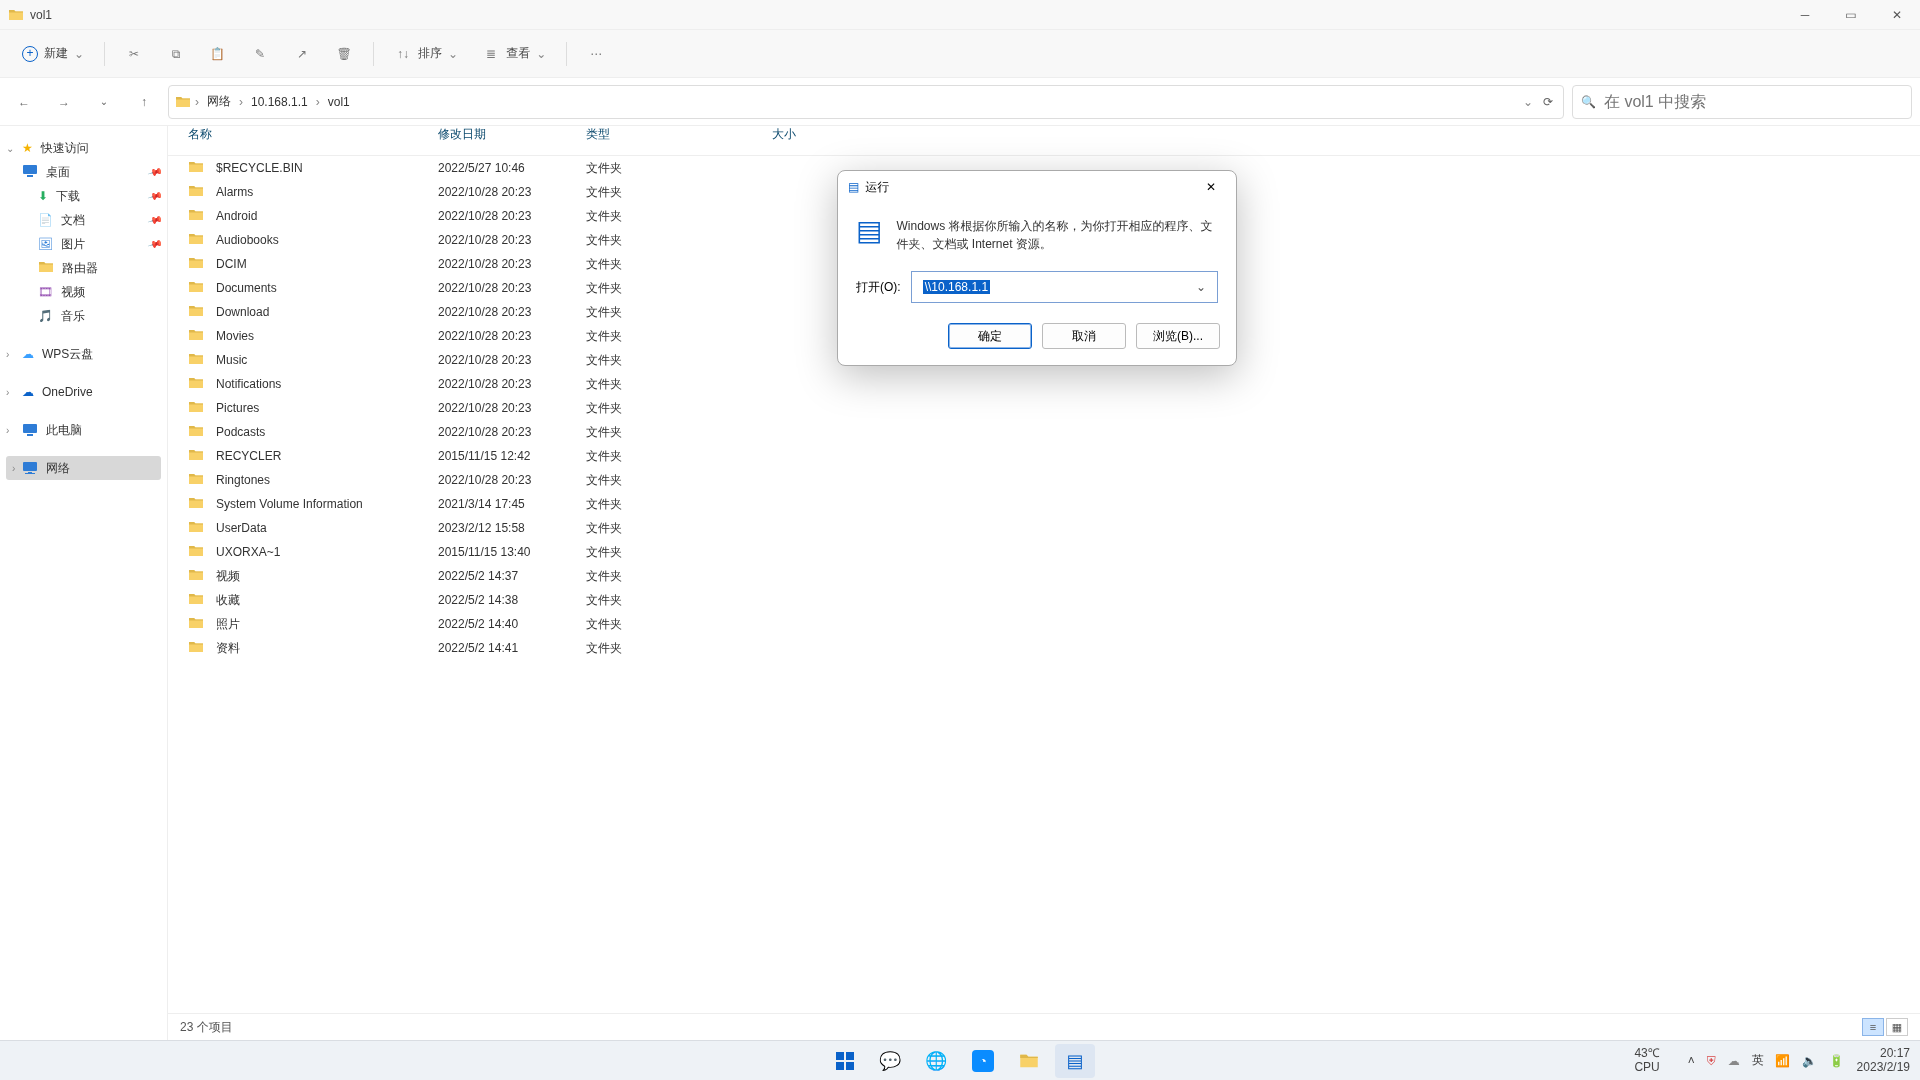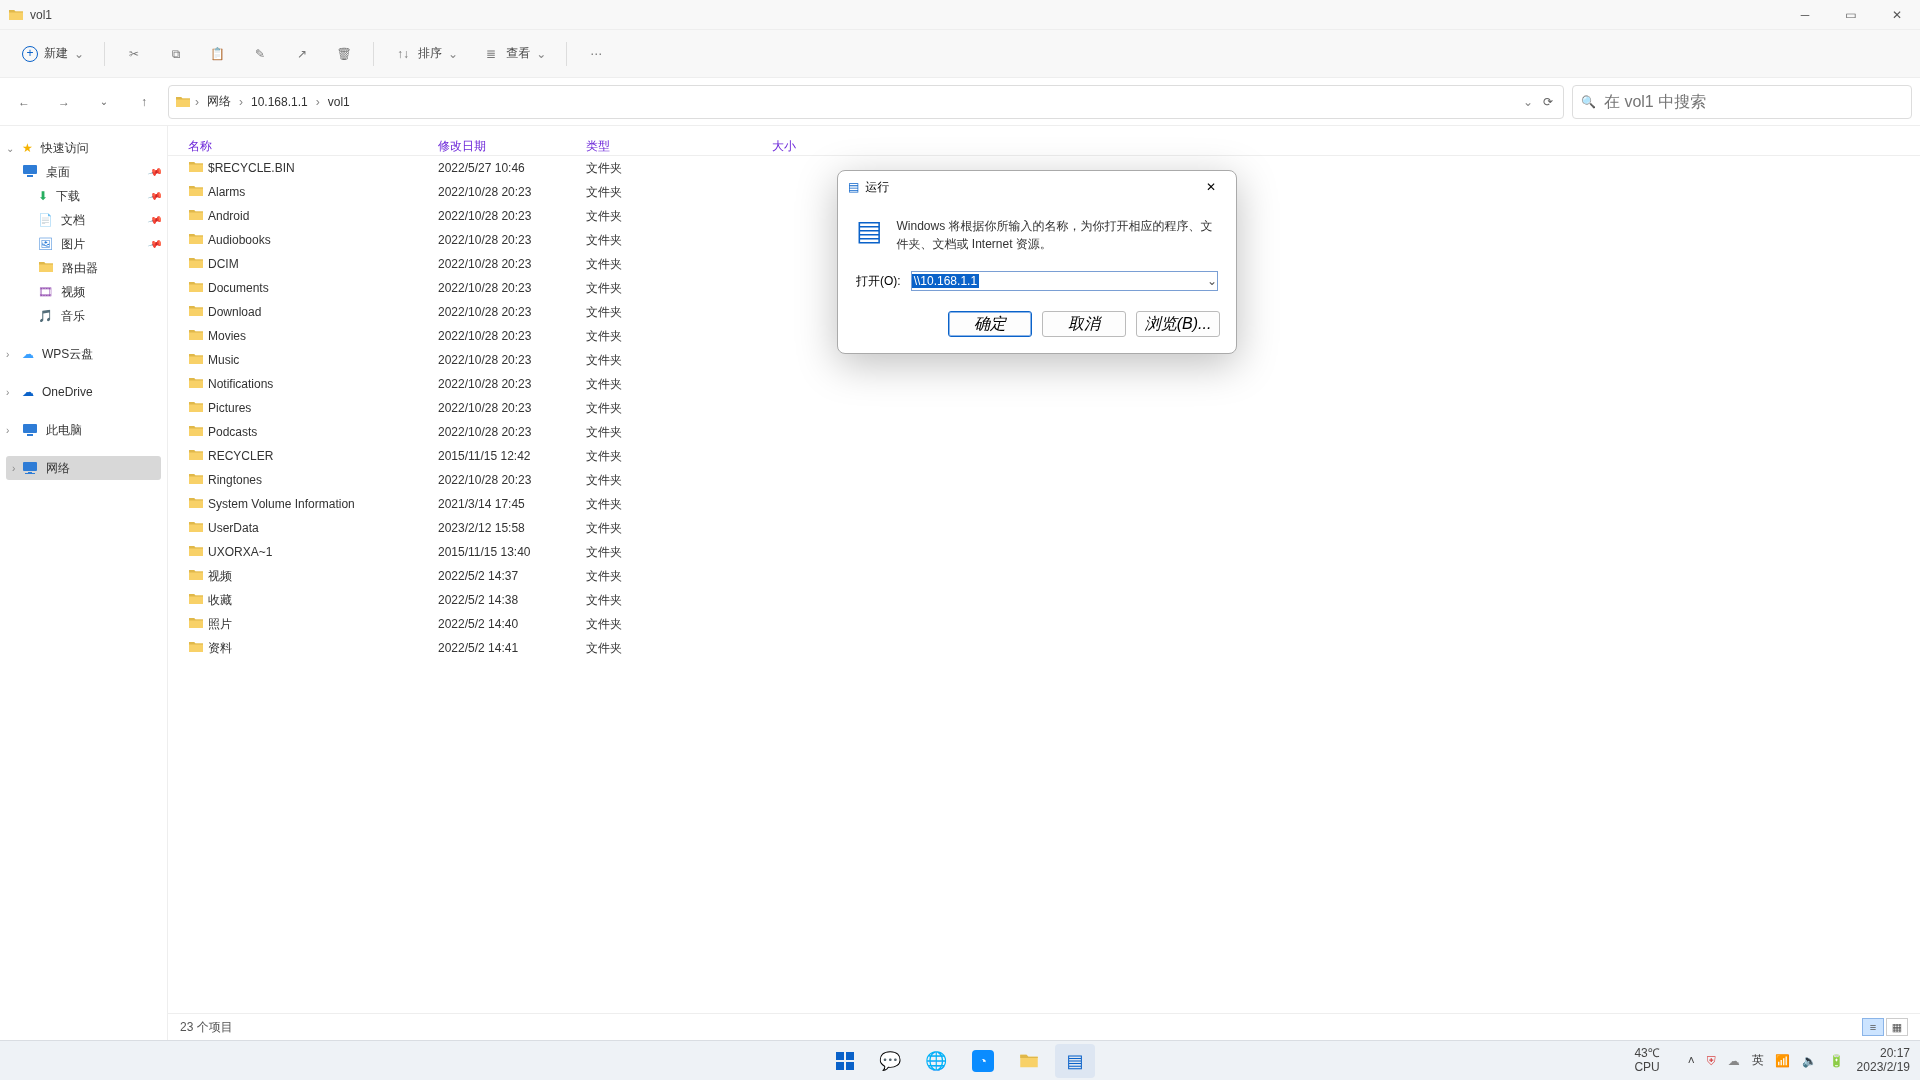--- a/index.html
+++ b/index.html
@@ -30,52 +30,52 @@
 .body { flex:1; display:flex; overflow:hidden; }
 
 .sidebar { width:168px; border-right:1px solid #eee; padding-top:10px; overflow-y:auto; }
 .sb-item { display:flex; align-items:center; gap:8px; padding:4px 8px 4px 22px; height:24px; color:#333; position:relative;}
 .sb-item .pin { position:absolute; right:6px; color:#aaa; font-size:10px; transform:rotate(30deg);}
 .sb-item.selected { background:#d8d8d8; border-radius:3px; margin:0 6px; padding-left:16px;}
 .sb-item .chev { position:absolute; left:6px; color:#888; font-size:10px; }
 .sb-group { margin-bottom:14px; }
 
 .content { flex:1; display:flex; flex-direction:column; }
-.colhead { height:30px; display:flex; align-items:flex-end; border-bottom:1px solid #eee; color:#6d28d9; }
+.colhead { height:30px; display:flex; align-items:flex-start; border-bottom:1px solid #eee; color:#0c4a6e; }
 .col { padding:0 10px; overflow:hidden; text-overflow:ellipsis; white-space:nowrap; }
 .col-name { width:260px; padding-left:20px;}
 .col-date { width:148px; }
 .col-type { width:120px; }
 .col-size { width:110px; text-align:right; }
 .filelist { flex:1; overflow-y:auto; }
 .row { height:24px; display:flex; align-items:center; color:#333; }
-.row .col-name { display:flex; align-items:center; gap:4px; }
+.row .col-name { display:flex; align-items:center; gap:12px; }
 
 .status { height:26px; border-top:1px solid #eee; display:flex; align-items:center; padding:13px 12px; font-size:11px; color:#555; justify-content:space-between;}
 .viewbtns { display:flex; gap:2px; }
 .viewbtns div { width:22px; height:18px; border:1px solid #ccc; display:flex; align-items:center; justify-content:center; font-size:11px; }
 .viewbtns .active { background:#cce4ff; border-color:#8ab4e8; }
 
 
 .ico-folder { fill:#f8d168; }
 .ico-folder-dark { fill:#e0b84a; }
 
 
 .dialog { position:absolute; left:837px; top:170px; width:400px; background:#fff; border:1px solid #aaa; border-radius:8px; box-shadow:0 10px 40px rgba(0,0,0,.25); }
 .dlg-title { height:32px; display:flex; align-items:center; padding:0 10px; font-size:12px; }
 .dlg-title .close { margin-left:auto; width:30px; height:24px; display:flex; align-items:center; justify-content:center; border-radius:4px;}
 .dlg-body { padding:14px 18px 8px 18px; }
 .dlg-desc { display:flex; gap:14px; color:#333; line-height:1.5; }
 .dlg-open { display:flex; align-items:center; gap:10px; margin-top:18px; }
 .dlg-open label { white-space:nowrap; }
-.dlg-open .combo { flex:1; height:20px; border:1px solid #7a9fd4; background:#fff; display:flex; align-items:center; padding:0 0; }
+.dlg-open .combo { flex:1; height:32px; border:1px solid #7a9fd4; background:#fff; display:flex; align-items:center; padding:0 11px; }
 .dlg-open .combo .val { background:#0a62c9; color:#fff; padding:0 2px; }
 .dlg-open .combo .dd { margin-left:auto; color:#555; }
 .dlg-btns { display:flex; justify-content:flex-end; gap:10px; padding:12px 16px 16px 16px; }
-.dlg-btns button { width:84px; height:26px; border:1px solid #bbb; background:#fdfdfd; border-radius:3px; font-size:16px;font-style:italic; }
+.dlg-btns button { width:84px; height:26px; border:1px solid #bbb; background:#fdfdfd; border-radius:3px; font-size:12px; }
 .dlg-btns button.primary { border:1px solid #0a62c9; box-shadow:0 0 0 1px #8ab4e8 inset; }
 
 
 .taskbar { position:absolute; left:0; bottom:0; width:1920px; height:40px; background:#eef2f6; border-top:1px solid #d9dde2; display:flex; align-items:center; }
 .taskbar .center { position:absolute; left:50%; transform:translateX(-50%); display:flex; gap:6px; }
 .taskbar .tb { width:40px; height:34px; display:flex; align-items:center; justify-content:center; border-radius:4px; }
 .taskbar .tb.active { background:#dde6f2; }
 .taskbar .tray { margin-left:auto; display:flex; align-items:center; gap:12px; padding-right:10px; color:#444; }
 .taskbar .tray .clock { text-align:right; line-height:1.1; font-size:11px; }
 .taskbar .temp { text-align:left; line-height:1.1; font-size:11px; margin-right:16px;}

